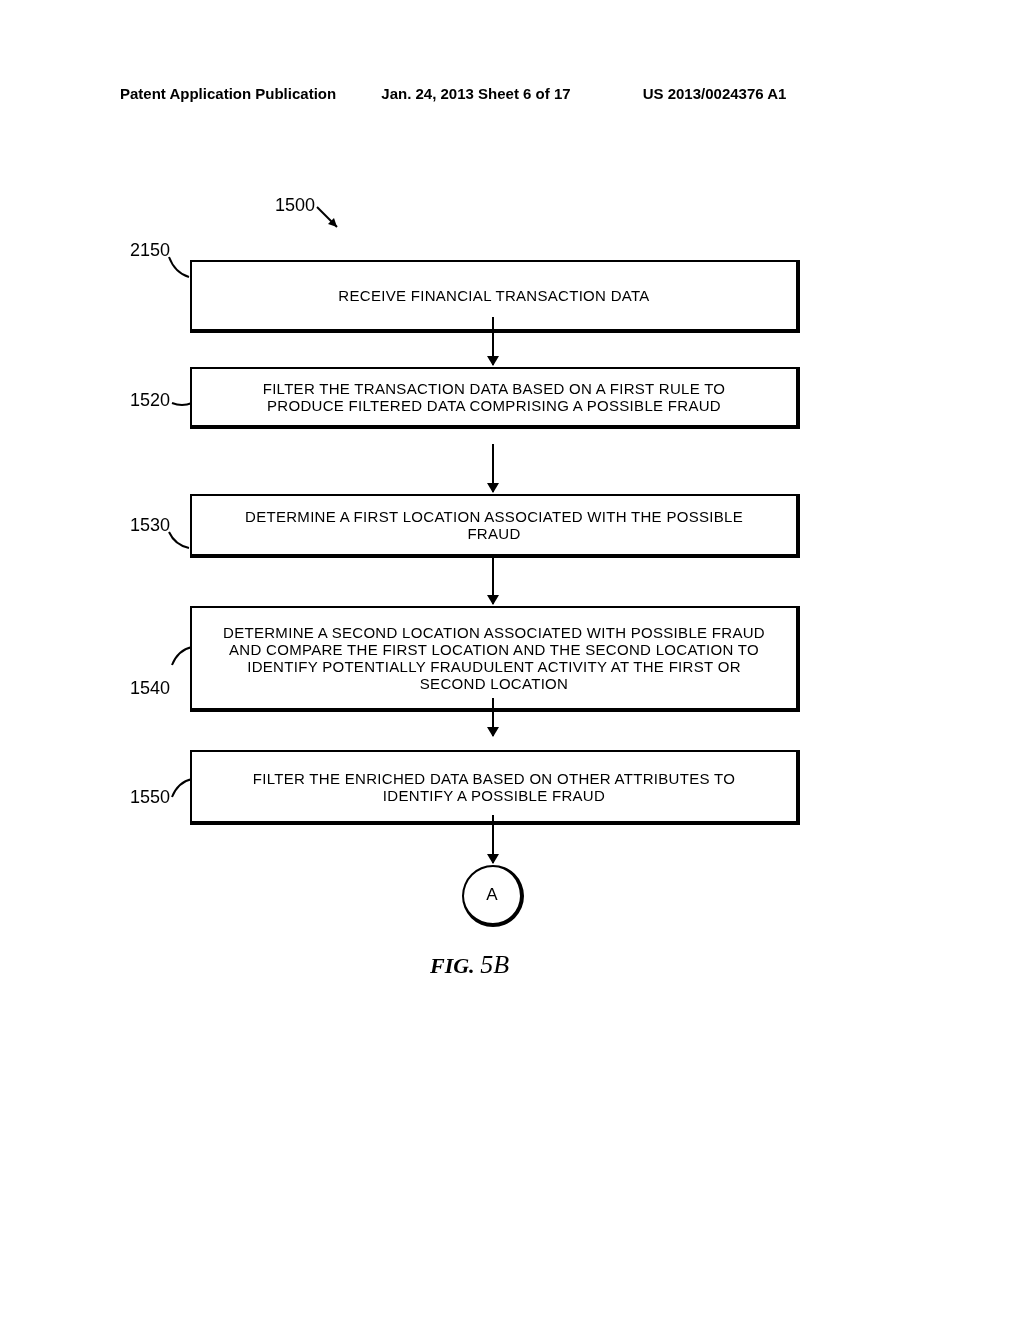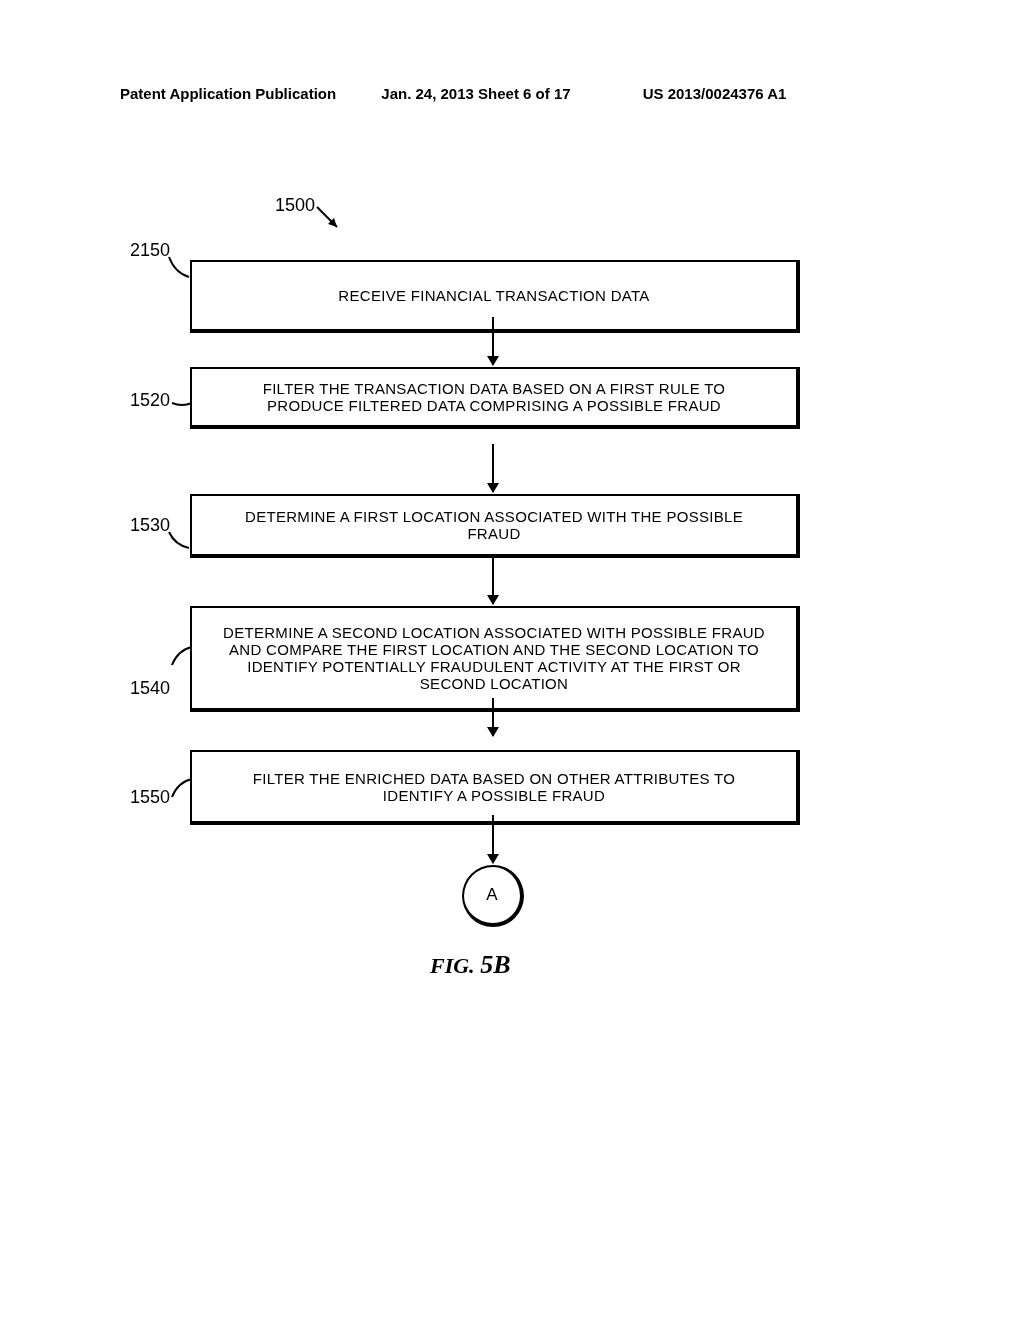--- a/index.html
+++ b/index.html
@@ -103,21 +103,21 @@
     }
     .fig-label {
       position: absolute;
       font-style: italic;
       font-size: 22px;
       font-weight: bold;
       font-family: 'Times New Roman', serif;
     }
     .fig-number {
       font-size: 26px;
-      font-weight: bold;
+      font-weight: normal;
     }
     .leader-arrow {
       position: absolute;
     }
   </style>
 </head>
 <body>
 
 <div class="header">
   <div class="header-left">Patent Application Publication</div>

